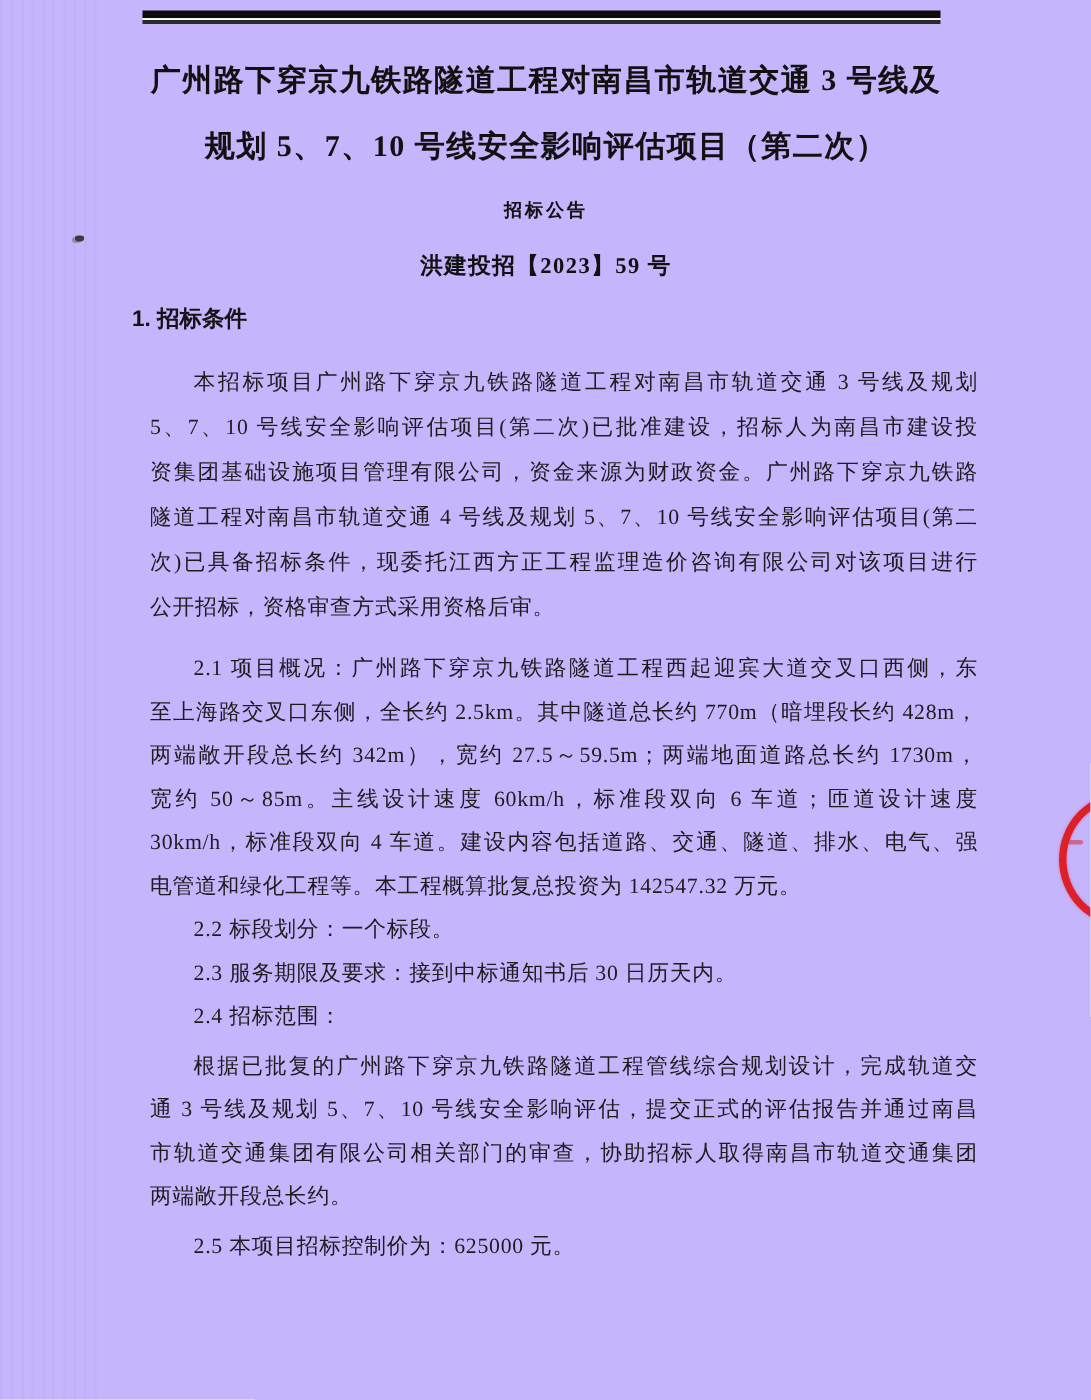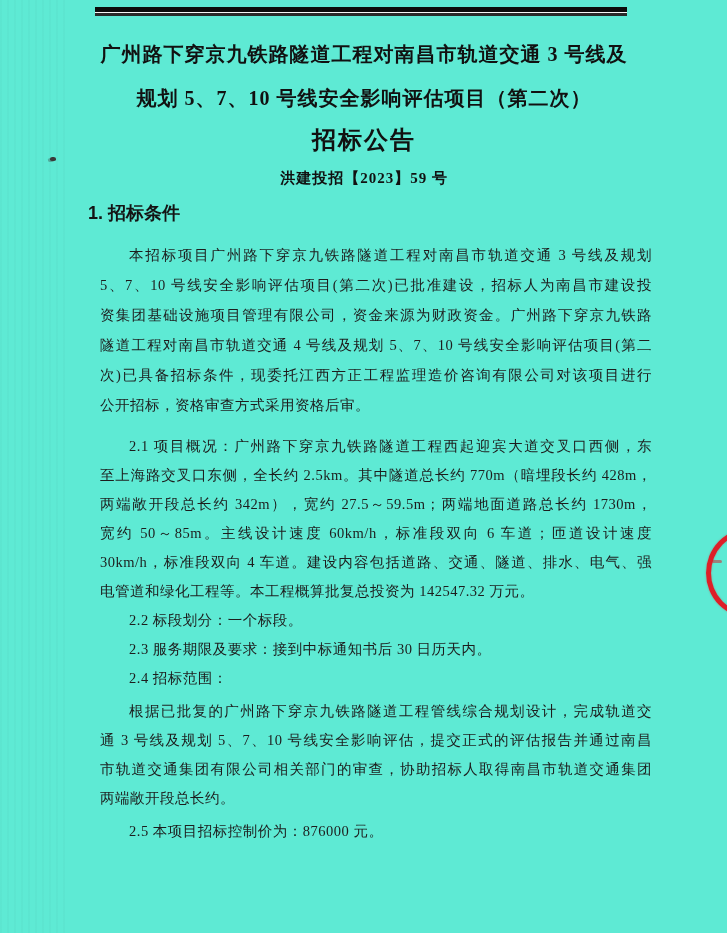--- a/index.html
+++ b/index.html
@@ -5,21 +5,21 @@
   html, body {
     margin: 0;
     padding: 0;
     background: #e9e9e9;
   }
   .page {
     position: relative;
     width: 727px;
     height: 933px;
     margin: 0 auto;
-    background: #5eead4;
+    background: #c4b5fd;
     overflow: hidden;
     font-family: "Liberation Serif", "DejaVu Serif", serif;
     color: #1d1d1d;
   }
   
   .page::before {
     content: "";
     position: absolute;
     left: 0; top: 0; bottom: 0;
     width: 70px;
@@ -52,33 +52,33 @@
     text-align: center;
     font-weight: bold;
     color: #111;
   }
   .title-line {
     font-size: 20px;
     line-height: 44px;
     letter-spacing: 1px;
   }
   .notice-line {
-    font-size: 24px;
+    font-size: 12px;
     line-height: 40px;
     letter-spacing: 2px;
   }
   .doc-number {
     font-size: 15px;
     line-height: 36px;
     letter-spacing: 1px;
   }
   .section-heading {
     font-family: "Liberation Sans", "DejaVu Sans", sans-serif;
     font-weight: bold;
-    font-size: 18px;
+    font-size: 15px;
     line-height: 26px;
     color: #141414;
   }
   .h1-heading { margin-top: 4px; }
   .h2-heading { margin-top: 16px; }
   .para { font-size: 14.5px; margin-left: 12px; }
   .p1 { margin-top: 14px; }
   .p1 .line { line-height: 30px; }
   .p21 { margin-top: 12px; }
   .s2body .line { line-height: 29px; }
@@ -165,21 +165,21 @@
       <div class="line indent">2.3 服务期限及要求：接到中标通知书后 30 日历天内。</div>
       <div class="line indent">2.4 招标范围：</div>
 
       <div class="p24">
         <div class="line fill indent">根据已批复的广州路下穿京九铁路隧道工程管线综合规划设计，完成轨道交</div>
         <div class="line fill">通 3 号线及规划 5、7、10 号线安全影响评估，提交正式的评估报告并通过南昌</div>
         <div class="line fill">市轨道交通集团有限公司相关部门的审查，协助招标人取得南昌市轨道交通集团</div>
         <div class="line">两端敞开段总长约。</div>
       </div>
 
-      <div class="line indent i25">2.5 本项目招标控制价为：876000 元。</div>
+      <div class="line indent i25">2.5 本项目招标控制价为：625000 元。</div>
     </div>
 
   </div>
 
   <div class="seal-arc"></div>
   <div class="seal-dash"></div>
   <div class="ink-speck"></div>
 
 </div>
 

